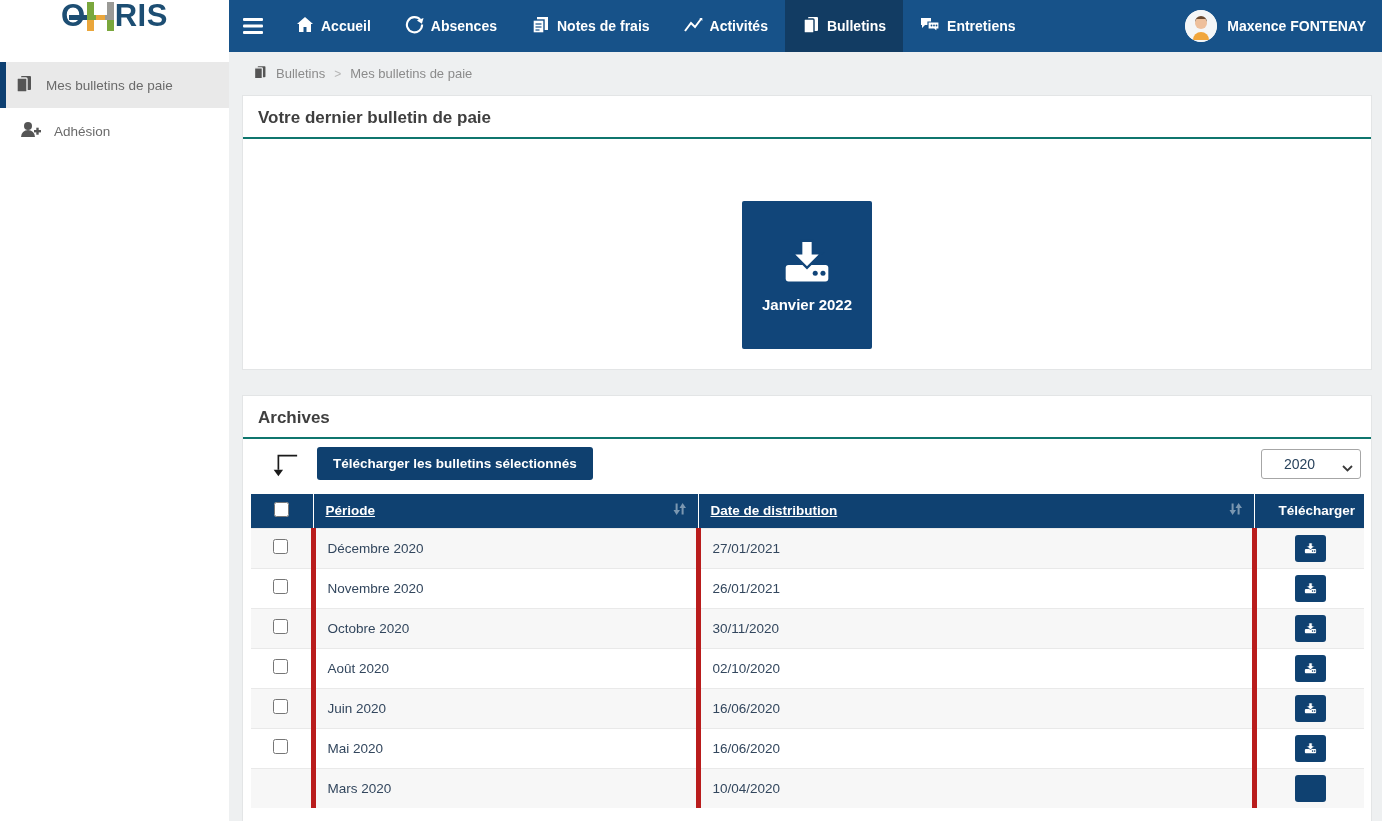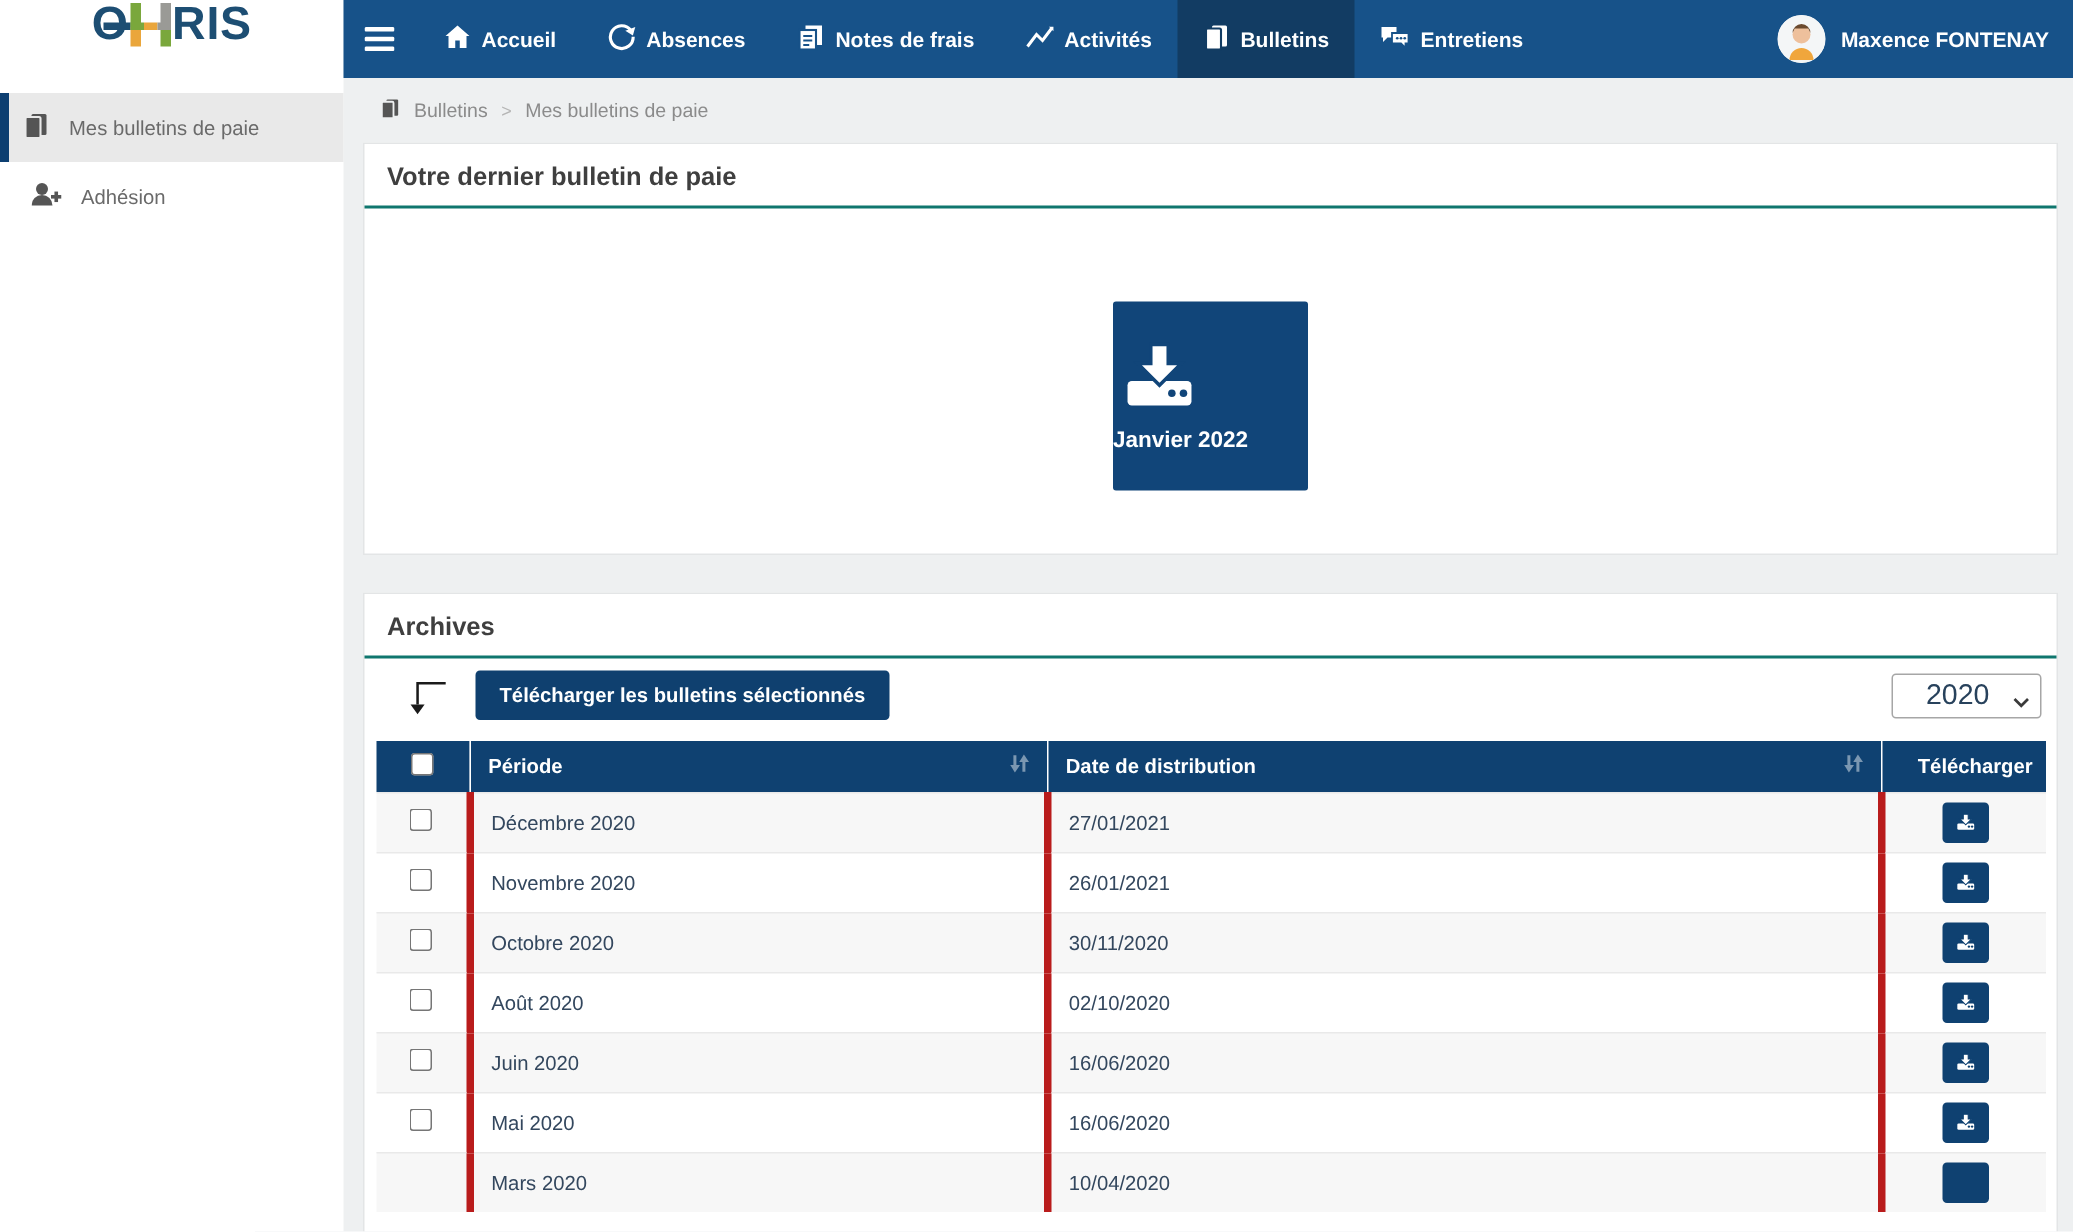--- a/index.html
+++ b/index.html
@@ -39,41 +39,41 @@
   .breadcrumb .crumb { cursor: pointer; }
 
   
   .card { background: #fff; border: 1px solid #e3e5e6; }
   .card-head { padding: 12px 15px 9px 15px; font-size: 17px; font-weight: bold; color: #3f3f3f; border-bottom: 2px solid #0f766e; }
   .card-latest { height: 275px; }
   .card-archives { margin-top: 25px; height: 640px; }
 
   
   .tile-wrap { display: flex; justify-content: center; }
-  .tile { margin-top: 62px; width: 130px; height: 126px; background: #114579; color: #fff; display: flex; flex-direction: column; align-items: flex-start; justify-content: center; gap: 4px; cursor: pointer; border-radius: 2px; }
+  .tile { margin-top: 62px; width: 130px; height: 148px; background: #114579; color: #fff; display: flex; flex-direction: column; align-items: center; justify-content: center; gap: 4px; cursor: pointer; border-radius: 2px; }
   .tile-label { font-size: 15px; font-weight: 600; }
 
   
   .toolbar { display: flex; align-items: center; padding: 8px 10px 10px 26px; }
   .bulk-arrow { margin-right: 18px; display: flex; align-items: center; }
   .btn-primary { background: #0f406f; color: #fff; border: none; font-family: inherit; font-size: 13.5px; font-weight: 600; padding: 9px 16px; border-radius: 3px; cursor: pointer; }
   .year-select-wrap { margin-left: auto; position: relative; }
-  .year-select { -webkit-appearance: none; appearance: none; width: 100px; height: 30px; border: 1px solid #a6a6a6; border-radius: 3px; background: #fff; color: #28425c; font-family: inherit; font-size: 19px; padding: 0 24px 0 22px; cursor: pointer; }
+  .year-select { -webkit-appearance: none; appearance: none; width: 100px; height: 30px; border: 1px solid #a6a6a6; border-radius: 3px; background: #fff; color: #28425c; font-family: inherit; font-size: 14px; padding: 0 24px 0 22px; cursor: pointer; }
   .year-caret { position: absolute; right: 8px; top: 11px; pointer-events: none; }
 
   
   table.archives-table { border-collapse: collapse; table-layout: fixed; margin: 4px 10px 0 8px; width: 1113px; }
   .archives-table col.c-cb { width: 62px; }
   .archives-table col.c-per { width: 385px; }
   .archives-table col.c-date { width: 556px; }
   .archives-table col.c-dl { width: 110px; }
   .archives-table thead th { background: #0f4171; color: #fff; font-size: 13.5px; font-weight: 600; text-align: left; height: 34px; padding: 0 12px; border-right: 1px solid #fff; cursor: pointer; }
   .archives-table thead th:last-child { border-right: none; text-align: center; padding-left: 24px; }
   .archives-table thead th.th-cb { text-align: center; padding: 0; }
-  .th-inner { display: flex; align-items: center; justify-content: space-between; }
+  .th-inner { display: flex; align-items: center; justify-content: space-between; text-decoration: underline; }
   .archives-table tbody td { height: 40px; padding: 0 12px; color: #33475e; border-top: 1px solid #e9e9e9; border-right: 5px solid #b91c1c; font-size: 13.5px; }
   .archives-table tbody td:last-child { border-right: none; text-align: center; }
   .archives-table tbody tr:nth-child(odd) { background: #f7f7f7; }
   .archives-table tbody tr:nth-child(even) { background: #ffffff; }
   .archives-table td.td-cb { text-align: center; padding: 0; }
   input[type="checkbox"] { width: 15px; height: 15px; cursor: pointer; }
   .dl-btn { background: #0f4171; border: none; width: 31px; height: 27px; border-radius: 3px; cursor: pointer; display: inline-flex; align-items: center; justify-content: center; vertical-align: middle; }
 </style>
 </head>
 <body>

